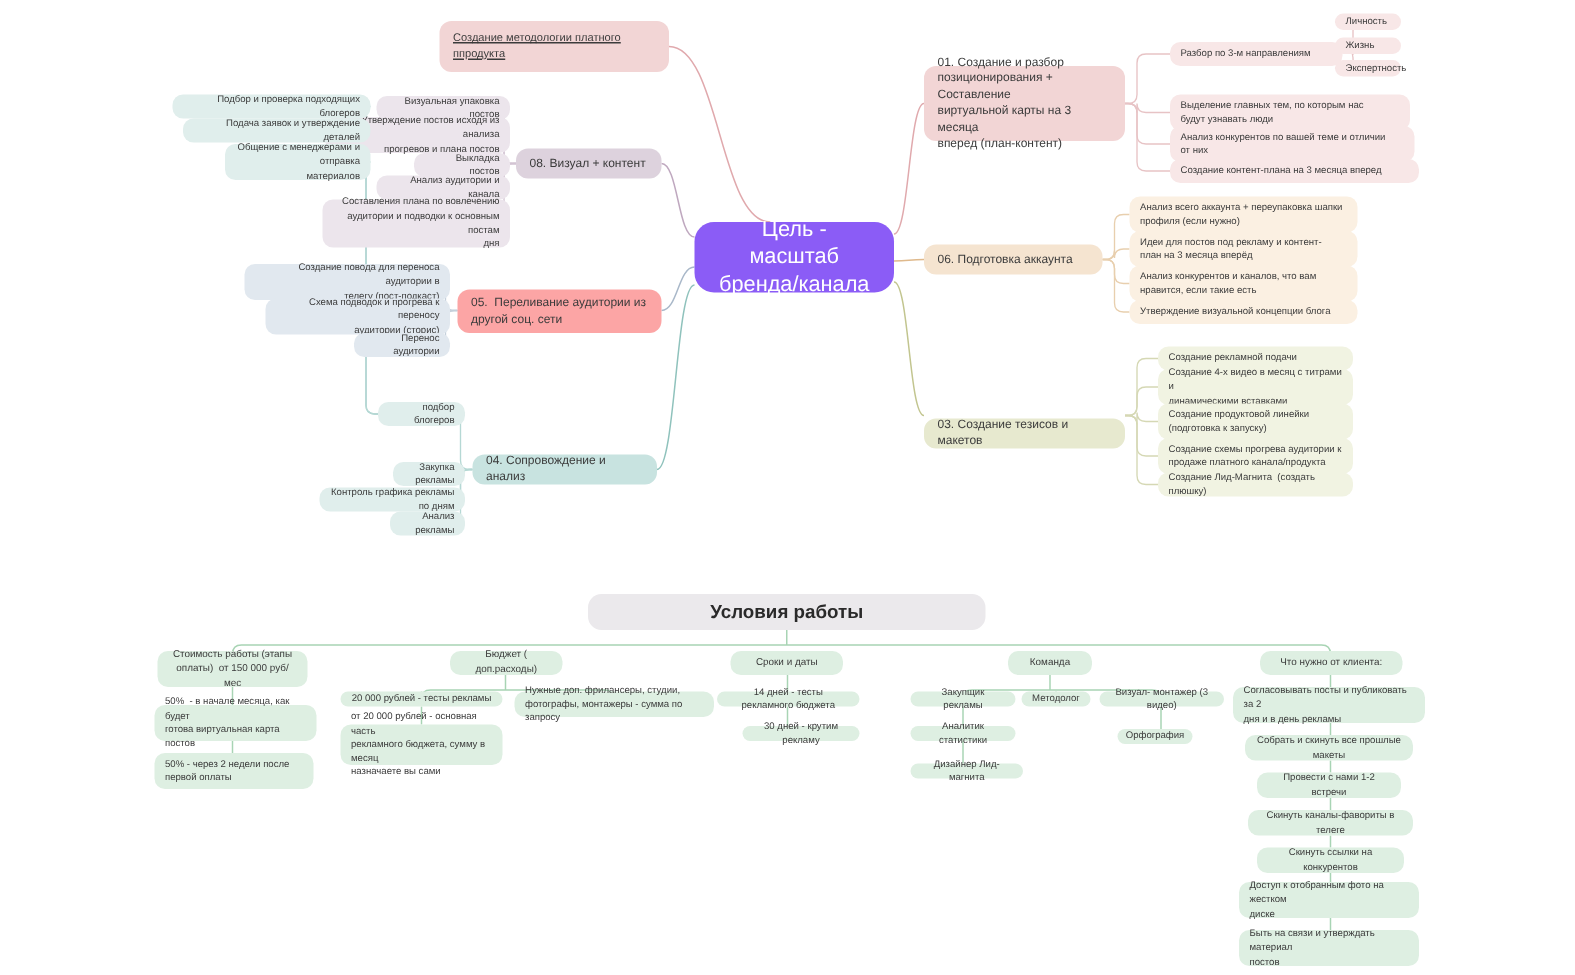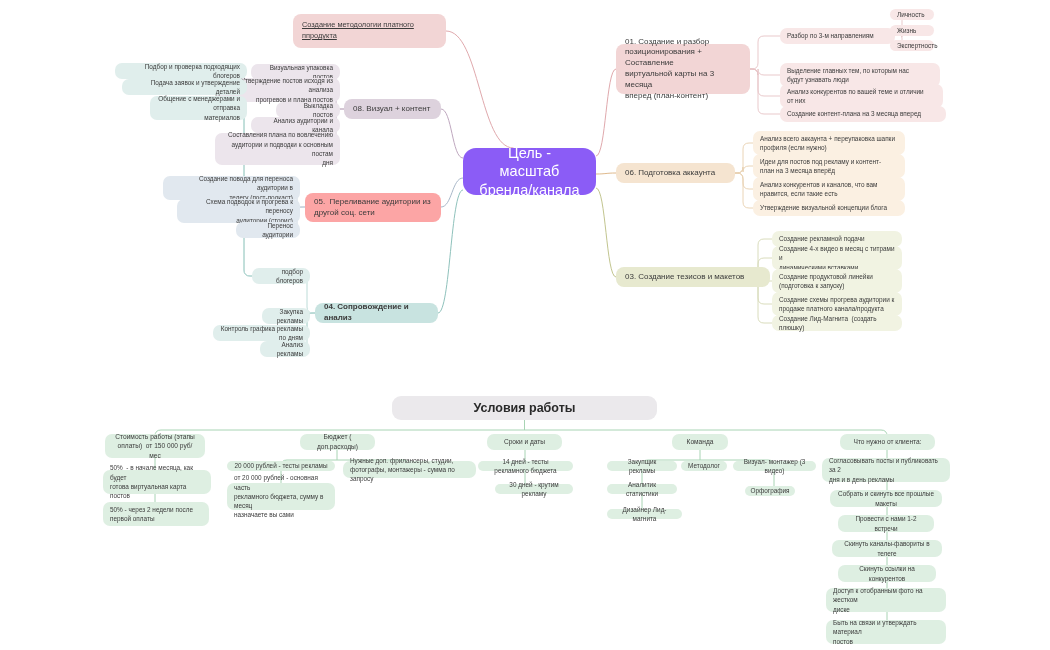--- a/index.html
+++ b/index.html
@@ -155,21 +155,21 @@
       <div class="node " style="left: 890px; top: 25px; width: 44px; height: 11px; background: rgb(248, 231, 231);"><span>Жизнь</span></div>
       <div class="node " style="left: 890px; top: 40px; width: 44px; height: 11px; background: rgb(248, 231, 231);"><span>Экспертность</span></div>
       <div class="node branch" style="left: 616px; top: 163px; width: 119px; height: 20px; background: rgb(245, 228, 208);"><span>06. Подготовка аккаунта</span></div>
       <div class="node " style="left: 753px; top: 131px; width: 152px; height: 24px; background: rgb(251, 240, 226);"><span>Анализ всего аккаунта + переупаковка шапки
 профиля (если нужно)</span></div>
       <div class="node " style="left: 753px; top: 154px; width: 152px; height: 24px; background: rgb(251, 240, 226);"><span>Идеи для постов под рекламу и контент-
 план на 3 месяца вперёд</span></div>
       <div class="node " style="left: 753px; top: 177px; width: 152px; height: 24px; background: rgb(251, 240, 226);"><span>Анализ конкурентов и каналов, что вам
 нравится, если такие есть</span></div>
       <div class="node " style="left: 753px; top: 200px; width: 152px; height: 16px; background: rgb(251, 240, 226);"><span>Утверждение визуальной концепции блога</span></div>
-      <div class="node branch" style="left: 616px; top: 267px; width: 154px; height: 20px; background: rgb(231, 233, 207);"><span>03. Создание тезисов и макетов</span></div>
+      <div class="node branch" style="left: 616px; top: 279px; width: 134px; height: 20px; background: rgb(231, 233, 207);"><span>03. Создание тезисов и макетов</span></div>
       <div class="node " style="left: 772px; top: 231px; width: 130px; height: 16px; background: rgb(241, 243, 226);"><span>Создание рекламной подачи</span></div>
       <div class="node " style="left: 772px; top: 246px; width: 130px; height: 24px; background: rgb(241, 243, 226);"><span>Создание 4-х видео в месяц с титрами и
 динамическими вставками</span></div>
       <div class="node " style="left: 772px; top: 269px; width: 130px; height: 24px; background: rgb(241, 243, 226);"><span>Создание продуктовой линейки
 (подготовка к запуску)</span></div>
       <div class="node " style="left: 772px; top: 292px; width: 130px; height: 24px; background: rgb(241, 243, 226);"><span>Создание схемы прогрева аудитории к
 продаже платного канала/продукта</span></div>
       <div class="node " style="left: 772px; top: 315px; width: 130px; height: 16px; background: rgb(241, 243, 226);"><span>Создание Лид-Магнита  (создать плюшку)</span></div>
       <div class="node branch" style="left: 344px; top: 99px; width: 97px; height: 20px; background: rgb(221, 210, 221);"><span>08. Визуал + контент</span></div>
       <div class="node  align-right" style="left: 251px; top: 64px; width: 89px; height: 16px; background: rgb(236, 229, 236);"><span>Визуальная упаковка постов</span></div>
@@ -180,21 +180,21 @@
       <div class="node  align-right" style="left: 215px; top: 133px; width: 125px; height: 32px; background: rgb(236, 229, 236);"><span>Составления плана по вовлечению
 аудитории и подводки к основным постам
 дня</span></div>
       <div class="node branch" style="left: 305px; top: 193px; width: 136px; height: 29px; background: #fca5a5;"><span>05.  Переливание аудитории из
 другой соц. сети</span></div>
       <div class="node  align-right" style="left: 163px; top: 176px; width: 137px; height: 24px; background: rgb(225, 232, 239);"><span>Создание повода для переноса аудитории в
 телегу (пост-подкаст)</span></div>
       <div class="node  align-right" style="left: 177px; top: 199px; width: 123px; height: 24px; background: rgb(225, 232, 239);"><span>Схема подводок и прогрева к переносу
 аудитории (сторис)</span></div>
       <div class="node  align-right" style="left: 236px; top: 222px; width: 64px; height: 16px; background: rgb(225, 232, 239);"><span>Перенос аудитории</span></div>
-      <div class="node branch" style="left: 315px; top: 303px; width: 123px; height: 20px; background: rgb(200, 227, 224); font-weight: bold;"><span>04. Сопровождение и анализ</span></div>
+      <div class="node branch" style="left: 315px; top: 303px; width: 123px; height: 20px; background: rgb(200, 227, 224);"><span>04. Сопровождение и анализ</span></div>
       <div class="node  align-right" style="left: 252px; top: 268px; width: 58px; height: 16px; background: rgb(224, 238, 236);"><span>подбор блогеров</span></div>
       <div class="node  align-right" style="left: 262px; top: 308px; width: 48px; height: 16px; background: rgb(224, 238, 236);"><span>Закупка рекламы</span></div>
       <div class="node  align-right" style="left: 213px; top: 325px; width: 97px; height: 16px; background: rgb(224, 238, 236);"><span>Контроль графика рекламы по дням</span></div>
       <div class="node  align-right" style="left: 260px; top: 341px; width: 50px; height: 16px; background: rgb(224, 238, 236);"><span>Анализ рекламы</span></div>
       <div class="node  align-right" style="left: 115px; top: 63px; width: 132px; height: 16px; background: rgb(224, 238, 236);"><span>Подбор и проверка подходящих блогеров</span></div>
       <div class="node  align-right" style="left: 122px; top: 79px; width: 125px; height: 16px; background: rgb(224, 238, 236);"><span>Подача заявок и утверждение деталей</span></div>
       <div class="node  align-right" style="left: 150px; top: 96px; width: 97px; height: 24px; background: rgb(224, 238, 236);"><span>Общение с менеджерами и отправка
 материалов</span></div>
       <div class="node sectionhead" style="left: 392px; top: 396px; width: 265px; height: 24px; background: rgb(235, 233, 236);"><span>Условия работы</span></div>
       <div class="node colhead" style="left: 105px; top: 434px; width: 100px; height: 24px; background: rgb(222, 239, 226);"><span>Стоимость работы (этапы

